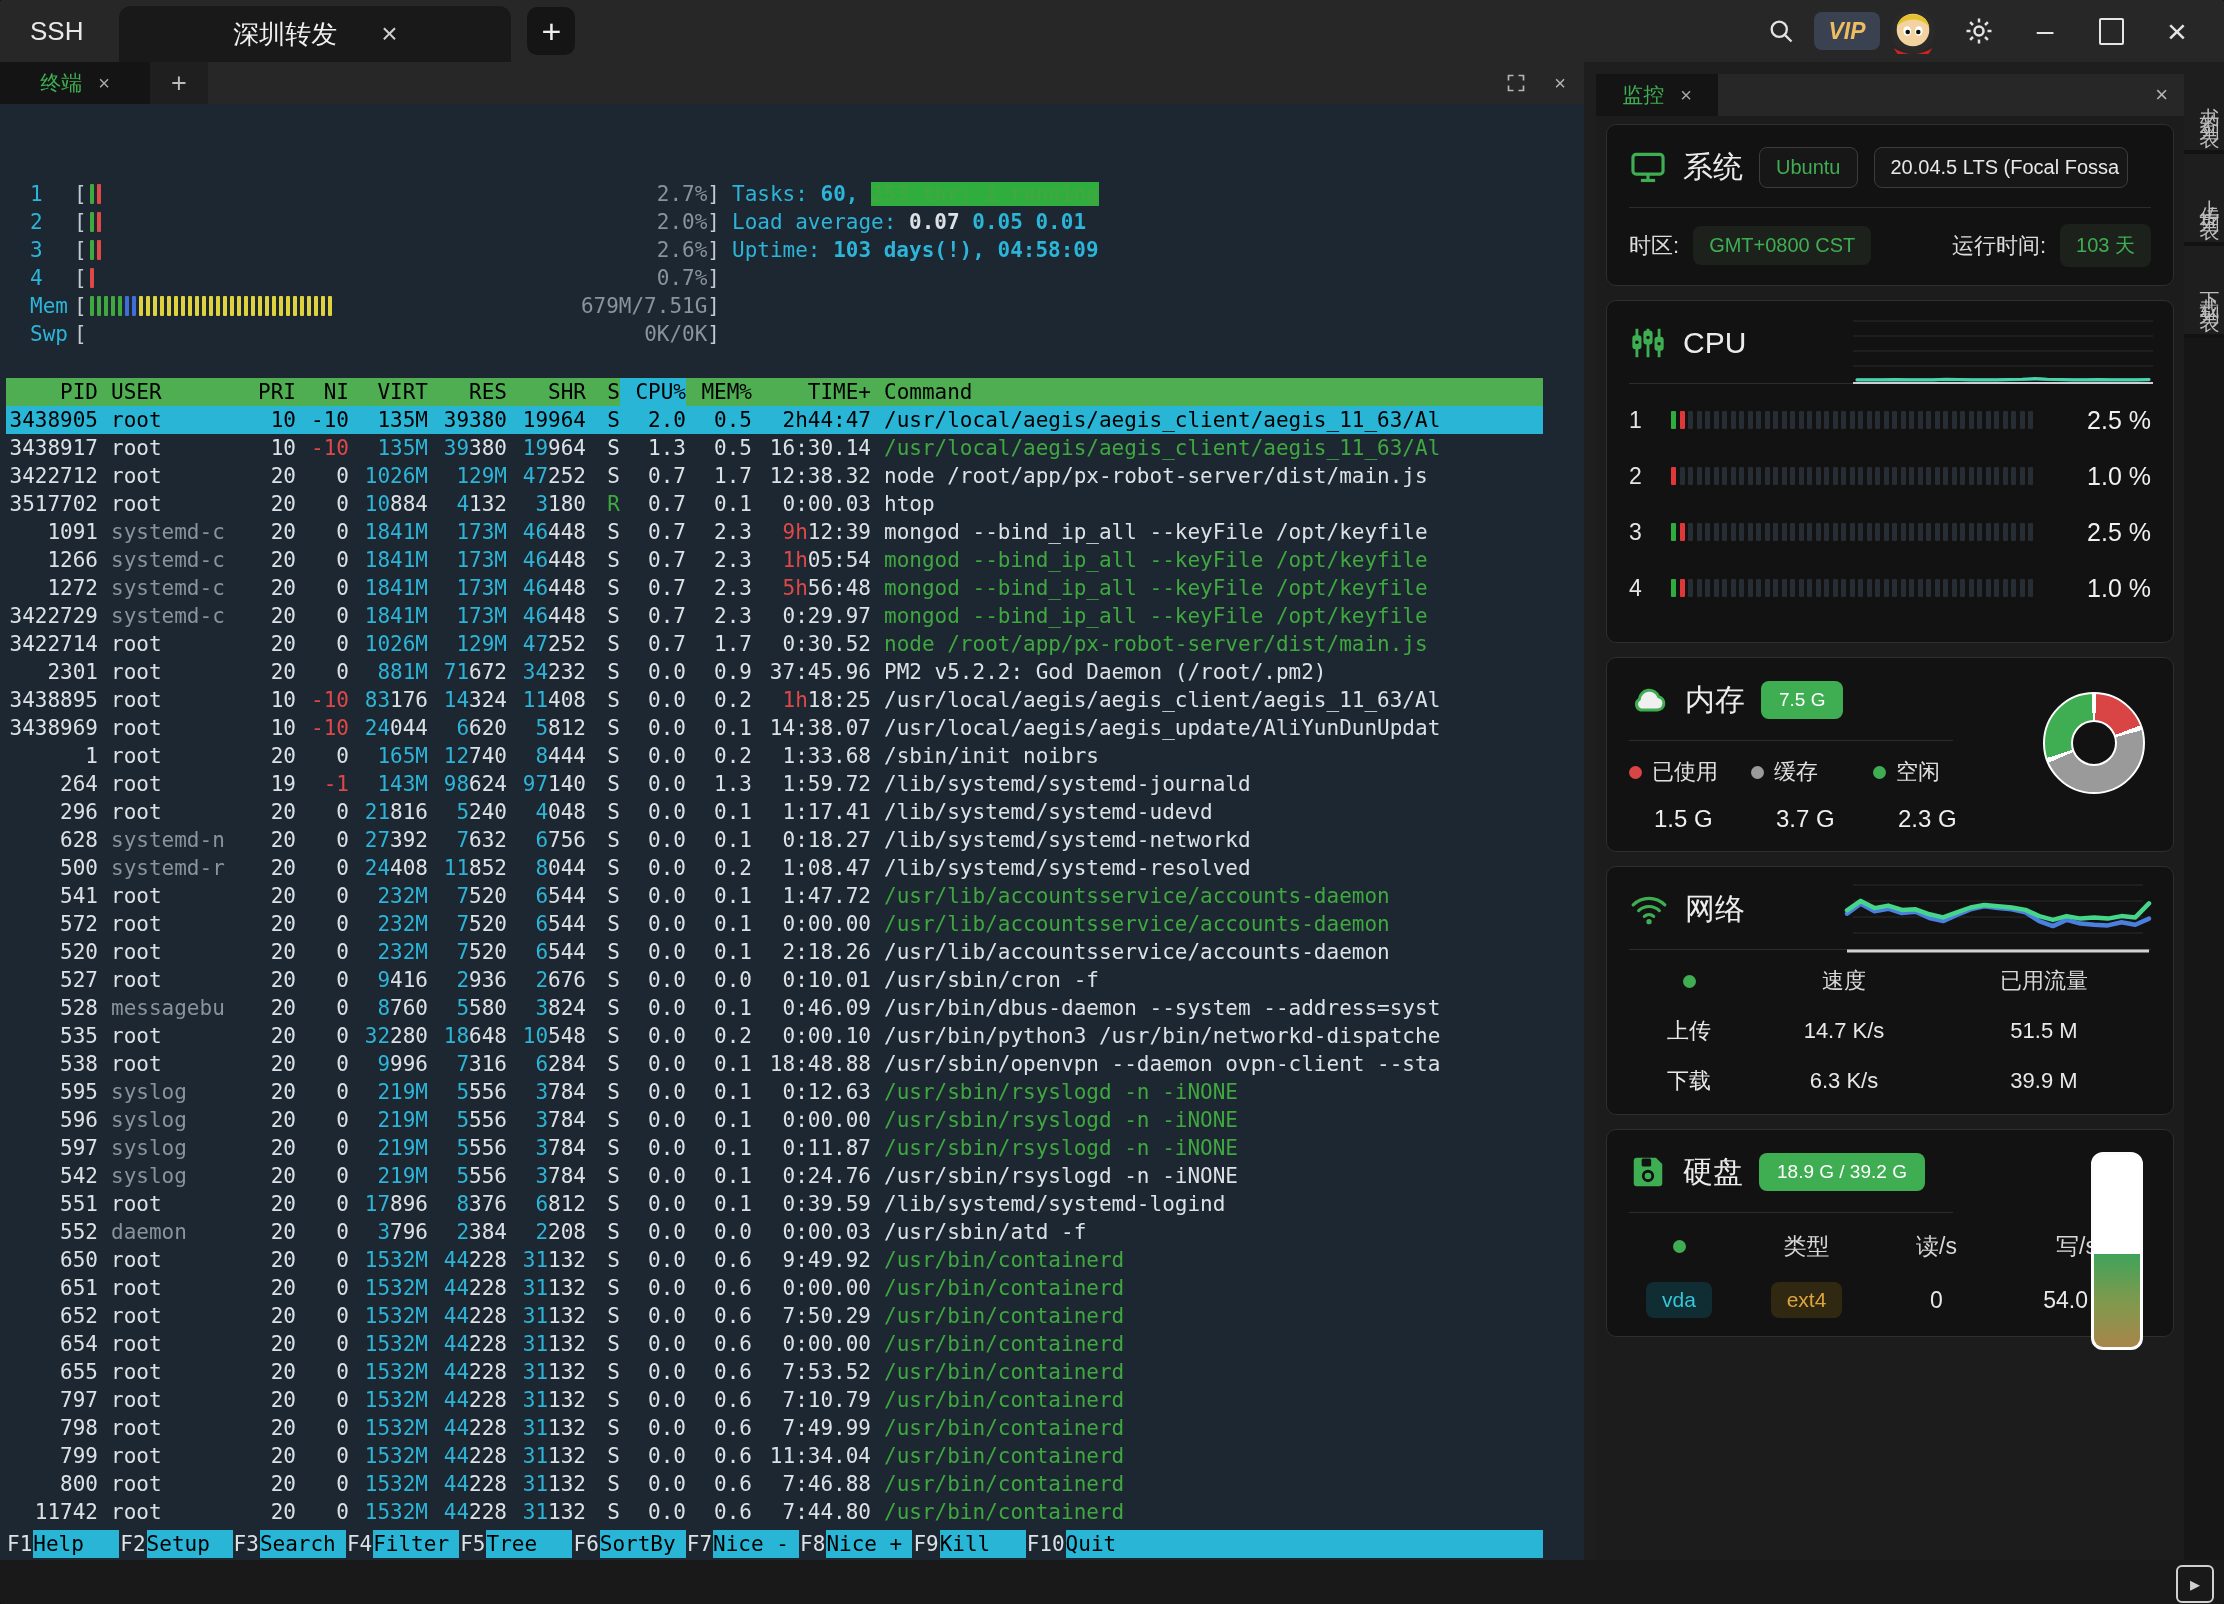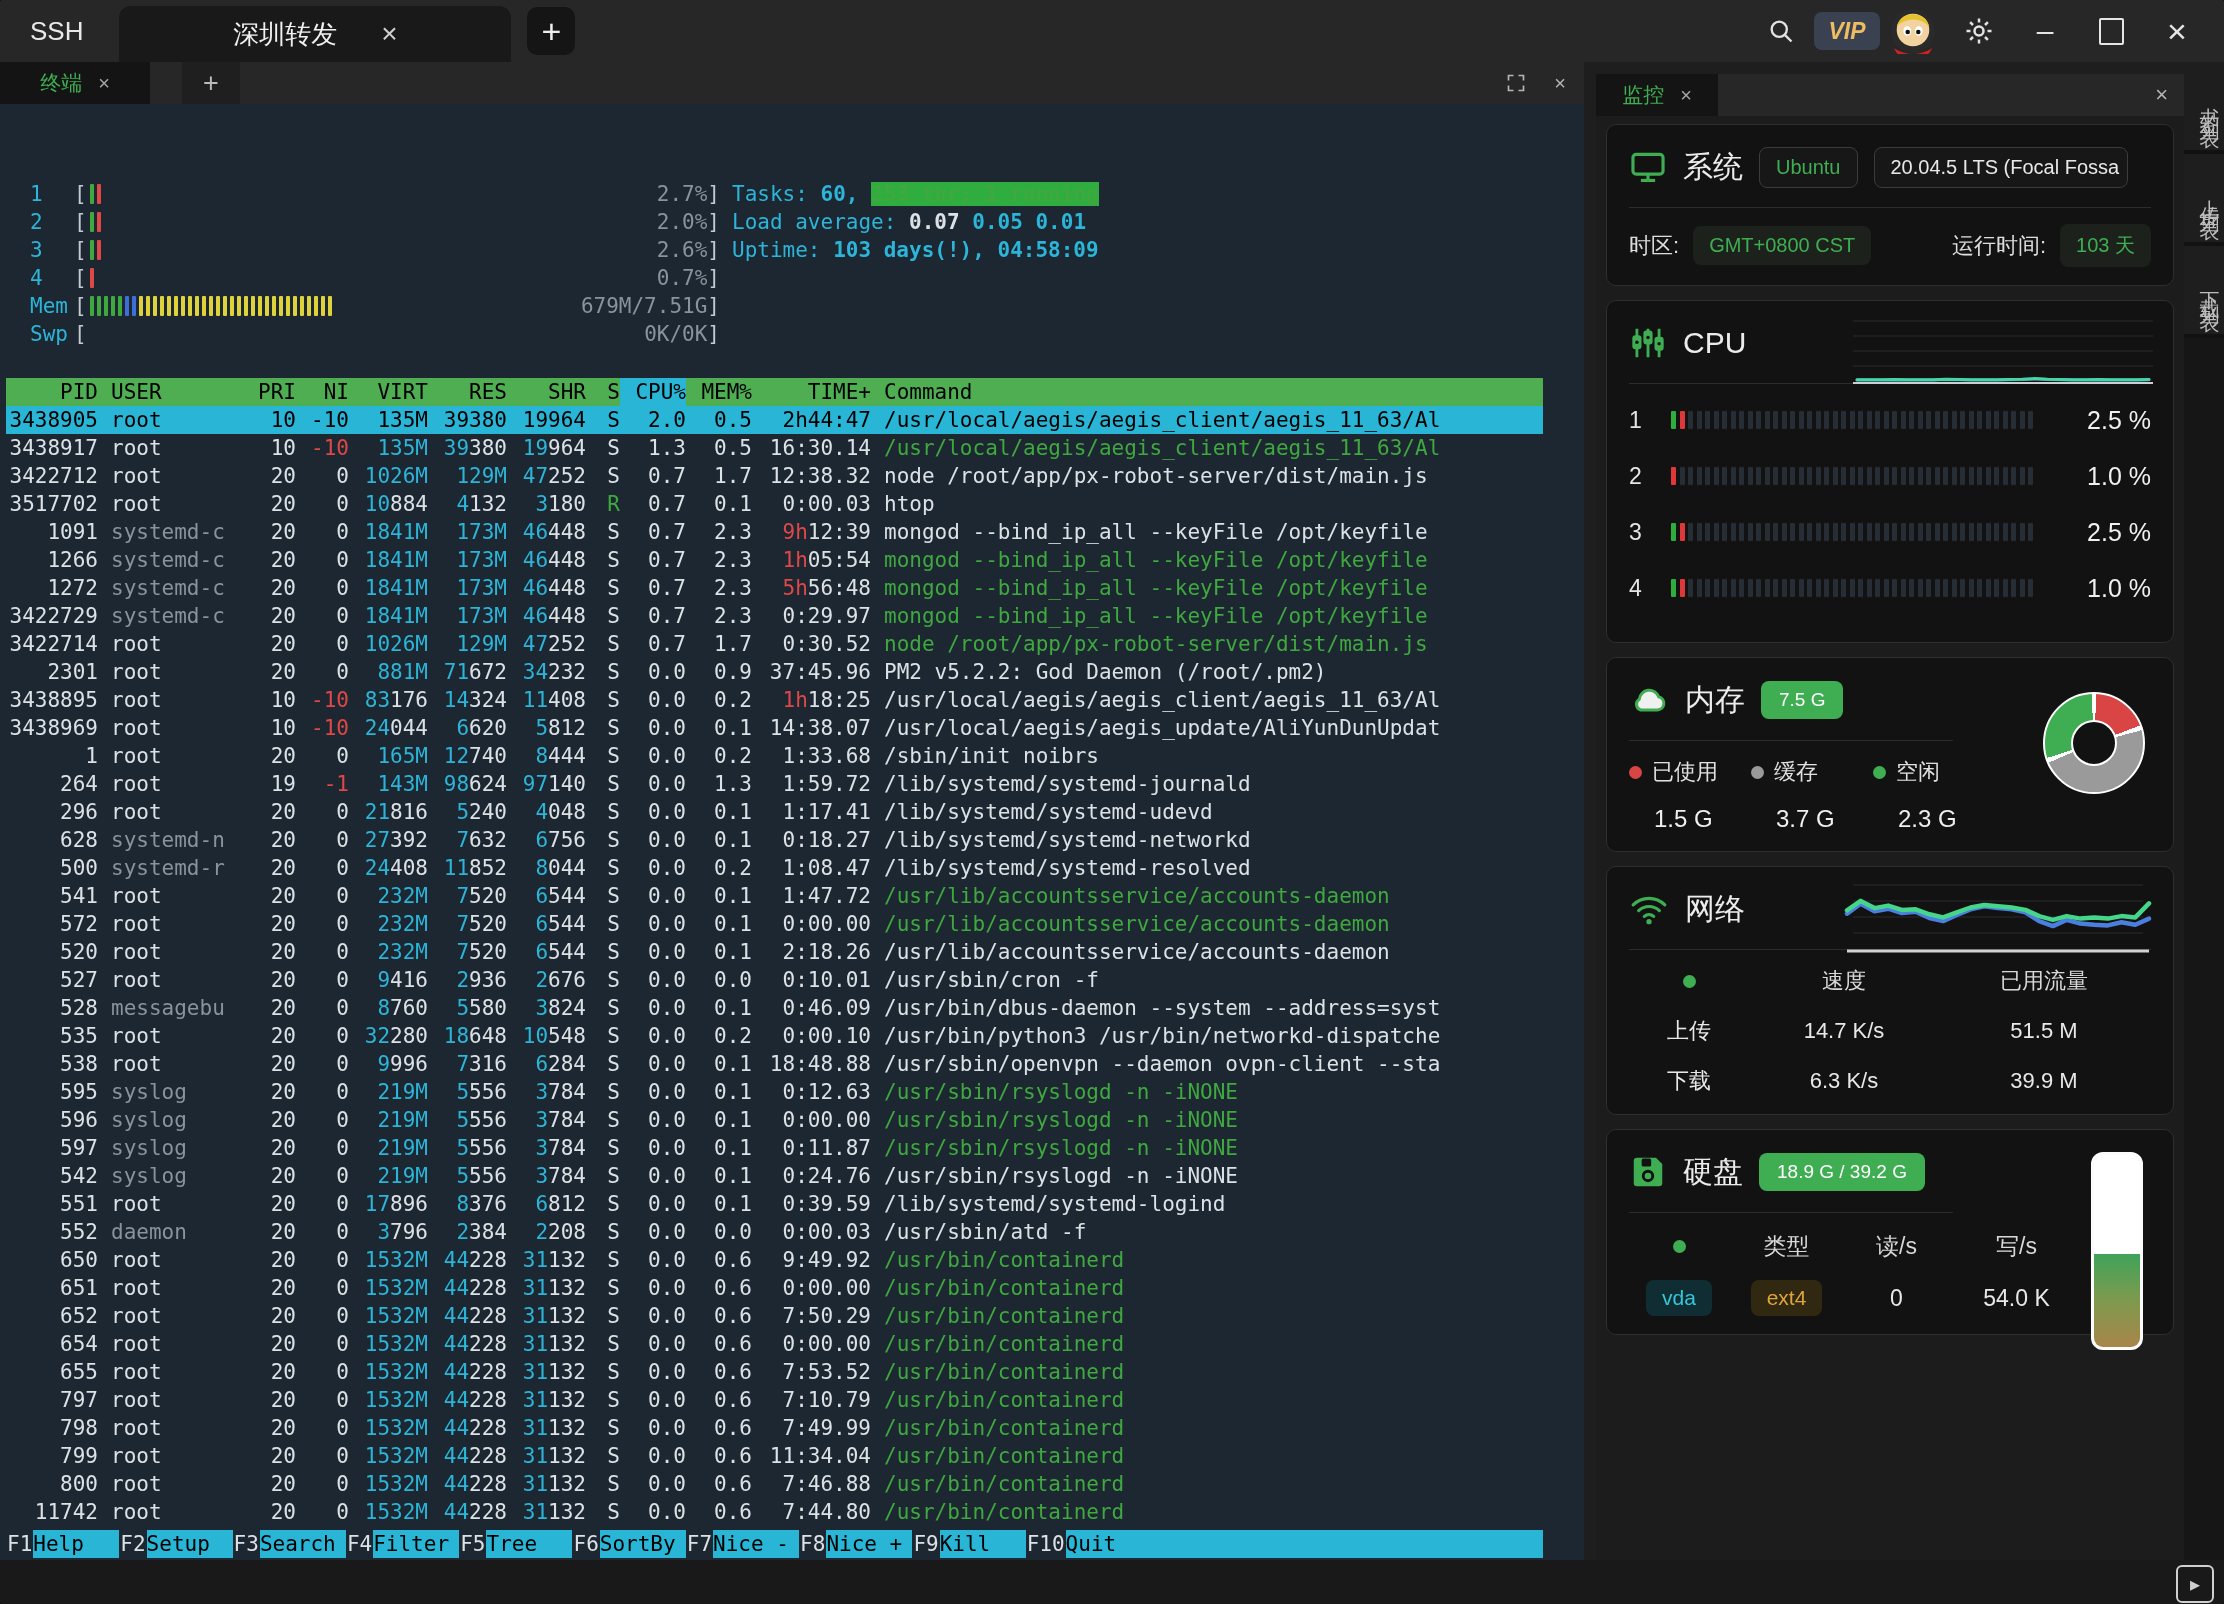--- a/index.html
+++ b/index.html
@@ -23,21 +23,21 @@
   .icon-btn{width:66px;height:62px;display:flex;align-items:center;justify-content:center;color:#e3e3e3;}
   .vip-badge{width:68px;height:38px;border-radius:8px;background:#3a4252;color:#eebd62;
     display:flex;align-items:center;justify-content:center;font-size:23px;font-weight:bold;font-style:italic;}
   .max-box{width:21px;height:23px;border:2.5px solid #e5e5e5;border-radius:2px;}
   .min-glyph{font-size:30px;color:#e5e5e5;}
   .close-glyph{font-size:34px;color:#e5e5e5;line-height:1;}
 
   
   .main{position:absolute;left:0;top:62px;right:0;bottom:44px;}
   .terminal-panel{position:absolute;left:0;top:0;width:1584px;bottom:0;}
-  .term-tabbar{height:42px;background:#272727;display:flex;align-items:stretch;position:relative;gap:32px;}
+  .term-tabbar{height:42px;background:#272727;display:flex;align-items:stretch;position:relative;}
   .t-tab{width:150px;background:#141414;color:var(--uigreen);display:flex;align-items:center;justify-content:center;gap:16px;font-size:21px;}
   .t-tab .x{color:#a8a8a8;font-size:20px;}
   .t-new{width:58px;background:#1f1f1f;color:#bbb;display:flex;align-items:center;justify-content:center;font-size:27px;}
   .term-controls{position:absolute;right:18px;top:0;height:42px;display:flex;align-items:center;gap:28px;color:#b5b5b5;font-size:20px;}
 
   
   .terminal{position:absolute;top:42px;left:0;right:0;bottom:0;background:#1c2732;
     font-family:"DejaVu Sans Mono",monospace;font-size:21px;line-height:28px;color:var(--white);}
   .meters{position:absolute;left:30px;top:76px;}
   .meter{display:flex;width:690px;height:28px;align-items:center;}
@@ -115,21 +115,21 @@
   .leg-val{font-size:24px;color:#efefef;margin-top:18px;padding-left:25px;}
 
   .net-table{display:grid;grid-template-columns:120px 190px 210px;row-gap:20px;margin-top:4px;
     justify-items:center;align-items:center;font-size:22px;color:#e8e8e8;}
   .net-hdr{color:#d8d8d8;}
 
   .gauge{position:absolute;right:30px;top:22px;width:46px;height:192px;background:#fff;border:3px solid #fcfcfc;border-radius:12px;overflow:hidden;}
   .disk-fill{position:absolute;left:0;right:0;bottom:0;height:48%;
     background:linear-gradient(180deg,#3fa35a 0%,#7e9a4e 50%,#a8854a 100%);}
   .disk-table{display:grid;grid-template-columns:100px 115px 105px 135px;row-gap:18px;margin-top:18px;
-    justify-items:center;align-items:center;font-size:23px;color:#e8e8e8;width:460px;}
+    justify-items:center;align-items:center;font-size:23px;color:#e8e8e8;width:460px;gap:20px;}
   .pill-vda{color:#35c6d8;background:#102d33;border-radius:8px;padding:6px 16px;font-size:21px;}
   .pill-ext4{color:#dfa43c;background:#312812;border-radius:8px;padding:6px 16px;font-size:21px;}
 
   
   .right-strip{position:absolute;right:0;top:62px;width:40px;bottom:44px;background:#161616;}
   .strip-btn{writing-mode:vertical-rl;color:#bdbdbd;font-size:20px;letter-spacing:7px;
     padding:30px 0;width:100%;text-align:center;background:#1e1e1e;border-bottom:4px solid #121212;display:block;}
   .bottom-bar{position:absolute;left:0;right:0;bottom:0;height:44px;background:#191919;}
   .expand-btn{position:absolute;right:10px;top:5px;width:34px;height:34px;border:2px solid #d0d0d0;border-radius:6px;
     color:#d0d0d0;display:flex;align-items:center;justify-content:center;font-size:20px;}

